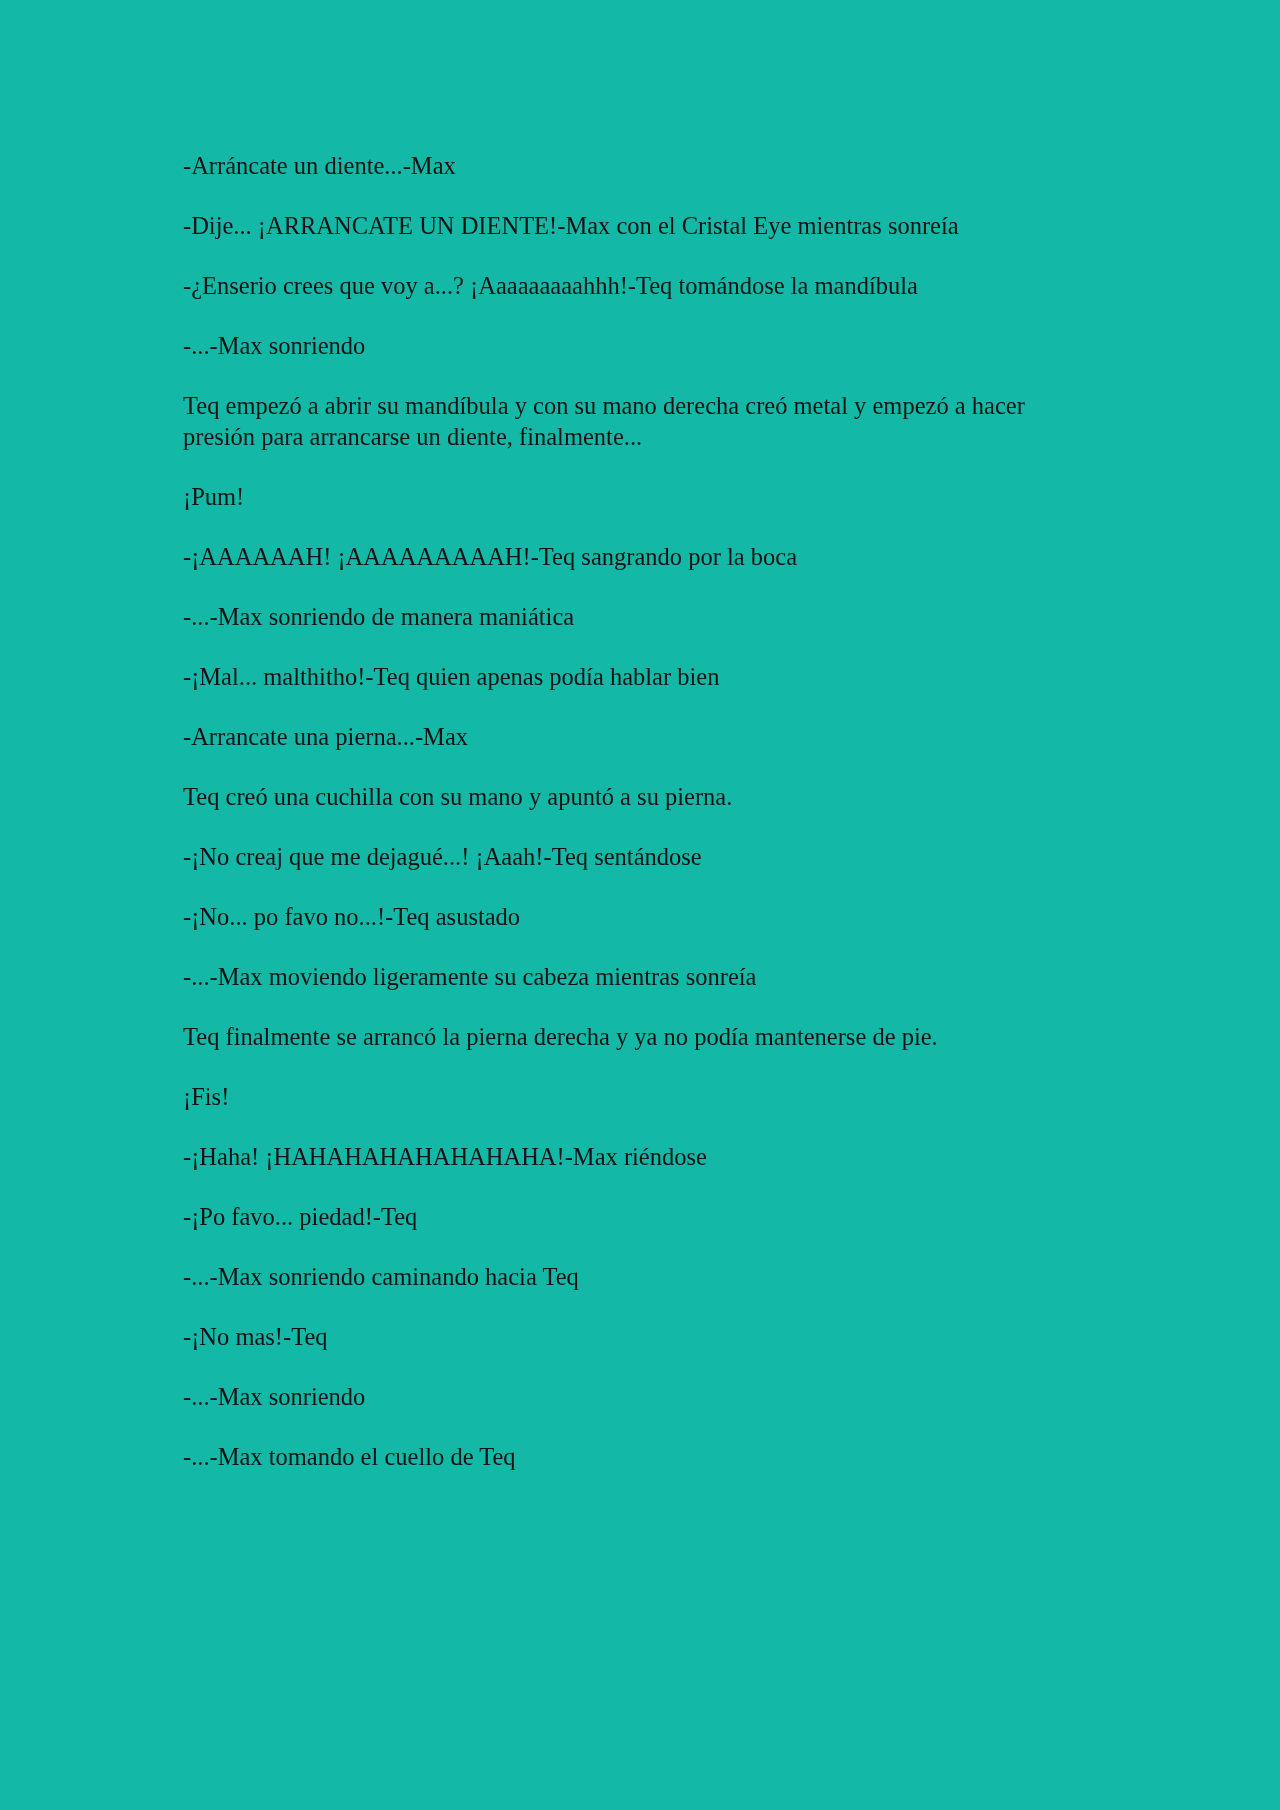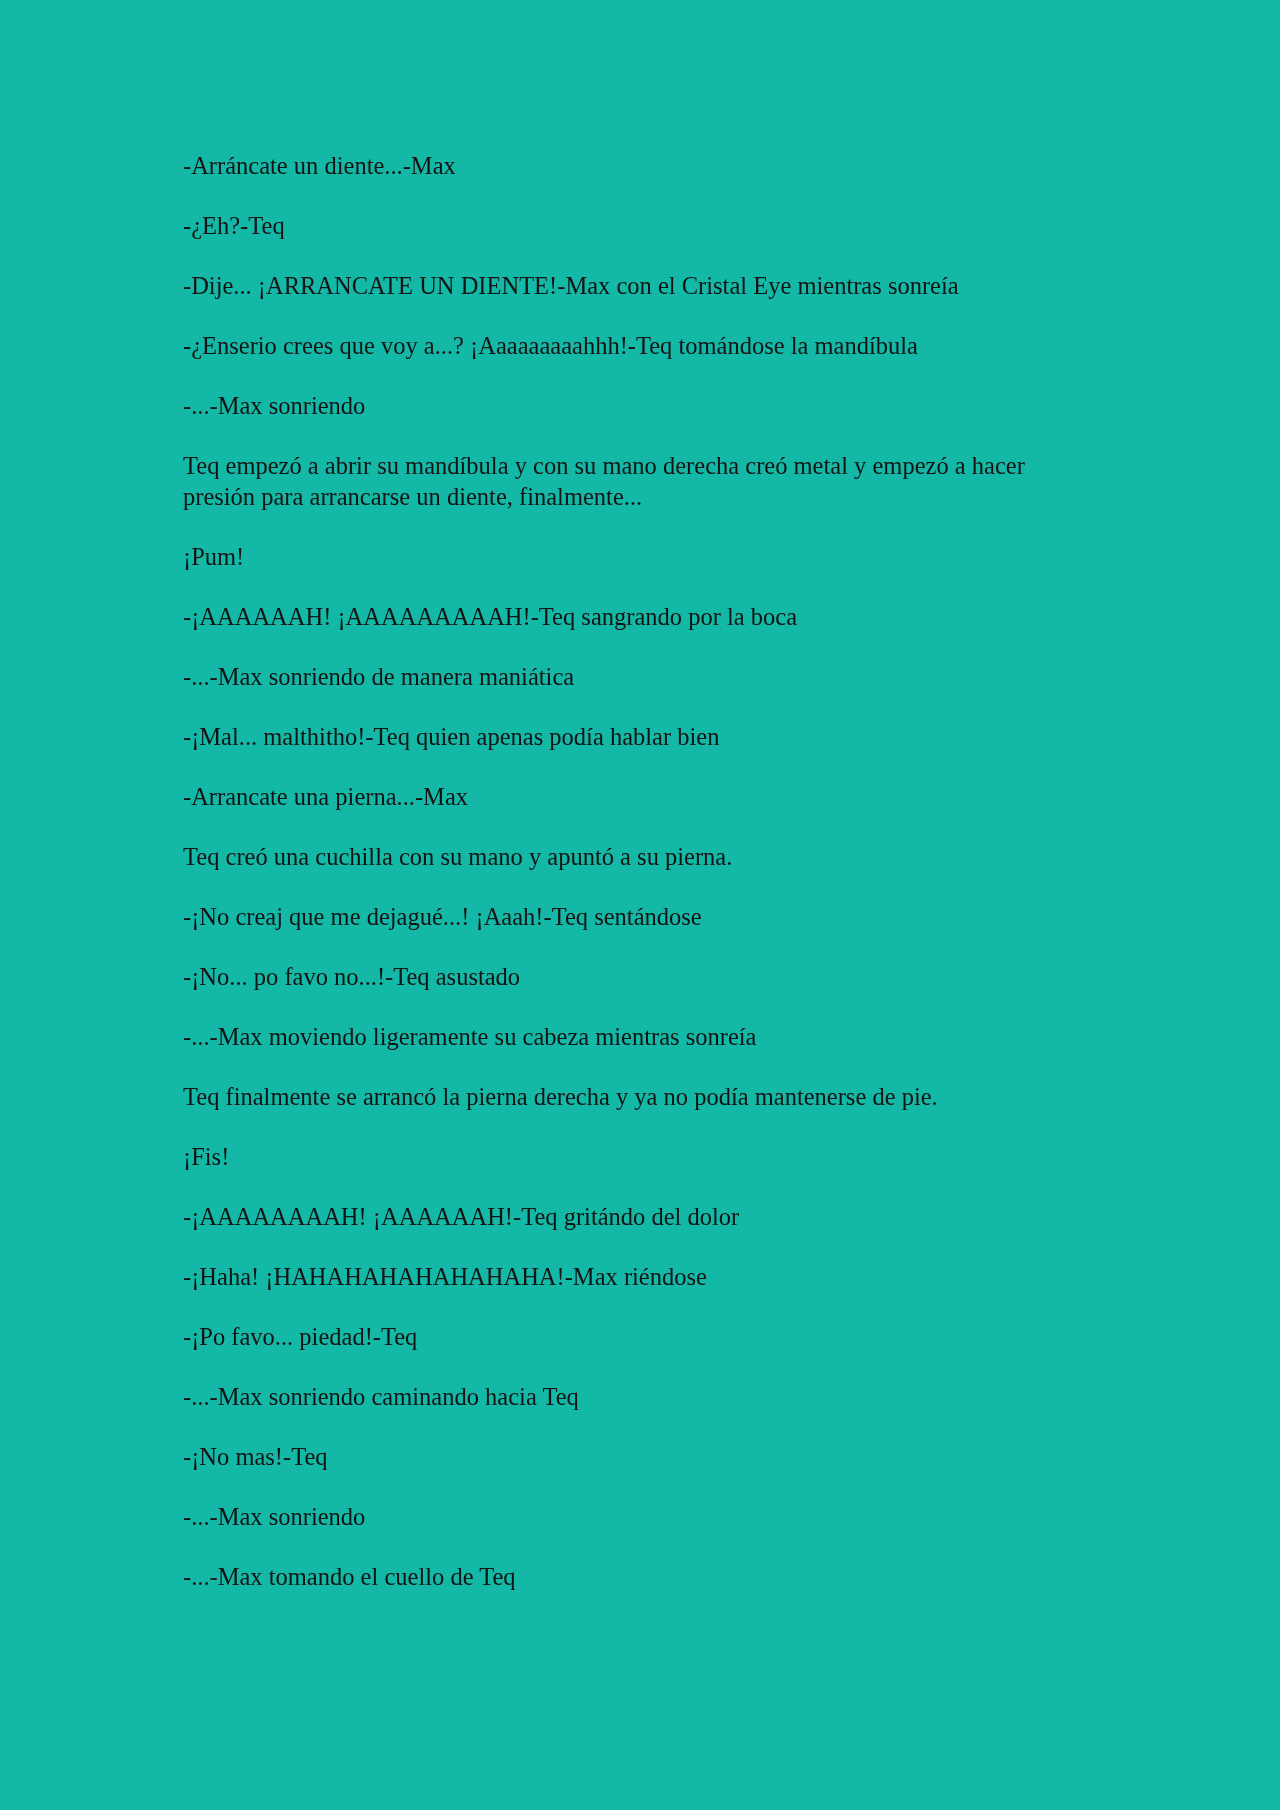--- a/index.html
+++ b/index.html
@@ -36,37 +36,35 @@
       padding: 0;
       white-space: normal;
     }
   </style>
 </head>
 <body>
 
 <div class="page">
   <div class="content">
     <p class="para">-Arráncate un diente...-Max</p>
-    <p class="para">-¿Eh?-Teq</p>
     <p class="para">-Dije... ¡ARRANCATE UN DIENTE!-Max con el Cristal Eye mientras sonreía</p>
     <p class="para">-¿Enserio crees que voy a...? ¡Aaaaaaaaahhh!-Teq tomándose la mandíbula</p>
     <p class="para">-...-Max sonriendo</p>
     <p class="para">Teq empezó a abrir su mandíbula y con su mano derecha creó metal y empezó a hacer presión para arrancarse un diente, finalmente...</p>
     <p class="para">¡Pum!</p>
     <p class="para">-¡AAAAAAH! ¡AAAAAAAAAH!-Teq sangrando por la boca</p>
     <p class="para">-...-Max sonriendo de manera maniática</p>
     <p class="para">-¡Mal... malthitho!-Teq quien apenas podía hablar bien</p>
     <p class="para">-Arrancate una pierna...-Max</p>
     <p class="para">Teq creó una cuchilla con su mano y apuntó a su pierna.</p>
     <p class="para">-¡No creaj que me dejagué...! ¡Aaah!-Teq sentándose</p>
     <p class="para">-¡No... po favo no...!-Teq asustado</p>
     <p class="para">-...-Max moviendo ligeramente su cabeza mientras sonreía</p>
     <p class="para">Teq finalmente se arrancó la pierna derecha y ya no podía mantenerse de pie.</p>
     <p class="para">¡Fis!</p>
-    <p class="para">-¡AAAAAAAAH! ¡AAAAAAH!-Teq gritándo del dolor</p>
     <p class="para">-¡Haha! ¡HAHAHAHAHAHAHAHA!-Max riéndose</p>
     <p class="para">-¡Po favo... piedad!-Teq</p>
     <p class="para">-...-Max sonriendo caminando hacia Teq</p>
     <p class="para">-¡No mas!-Teq</p>
     <p class="para">-...-Max sonriendo</p>
     <p class="para">-...-Max tomando el cuello de Teq</p>
   </div>
 </div>
 
 </body></html>

